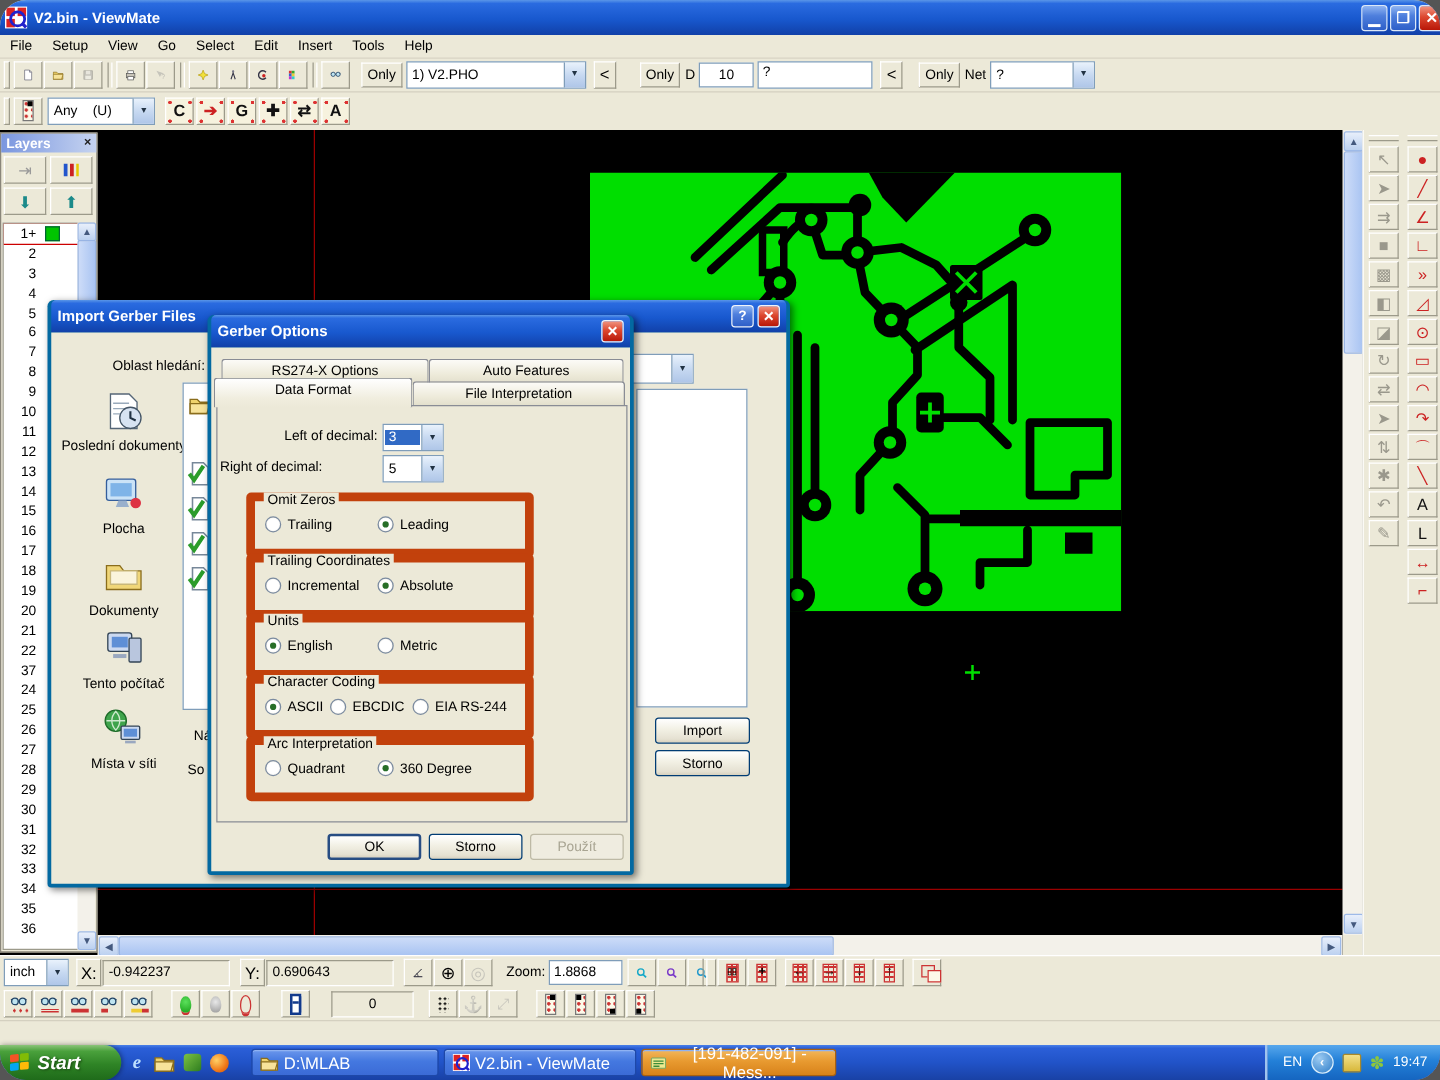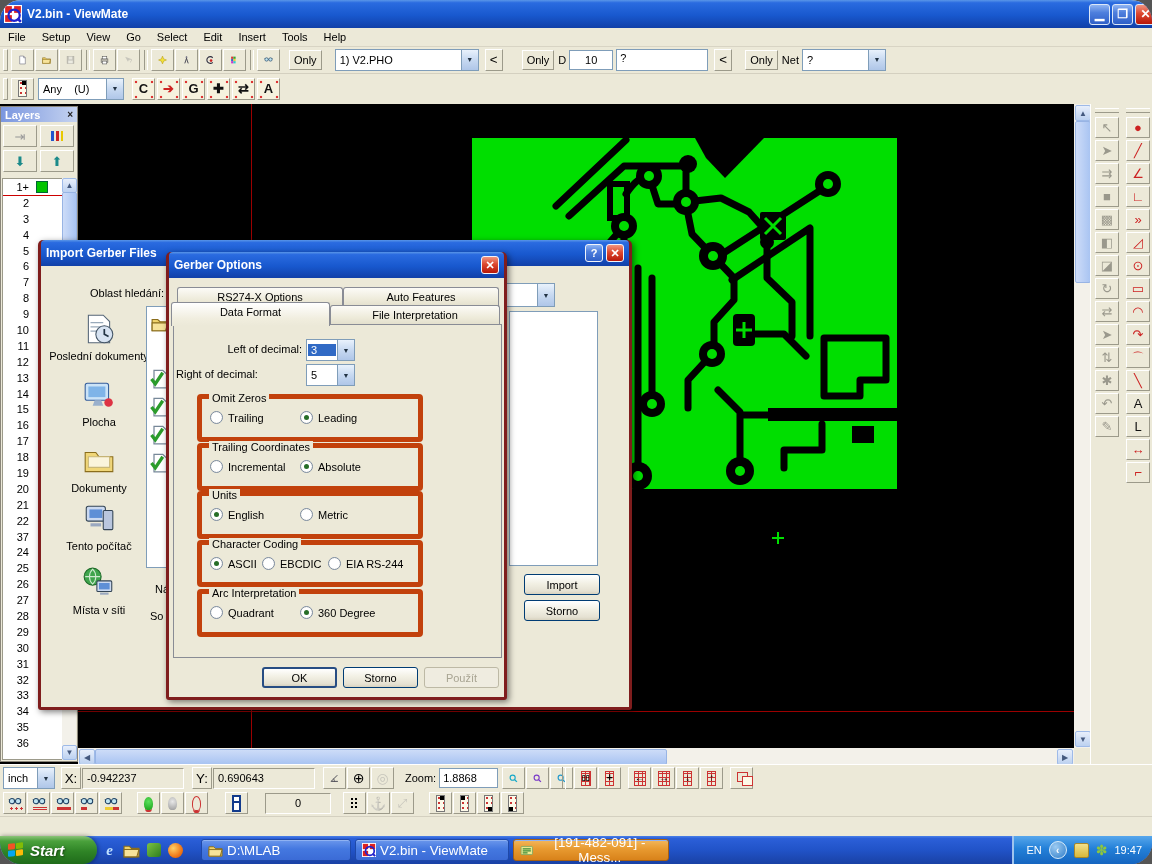--- a/index.html
+++ b/index.html
@@ -56,32 +56,32 @@
   .ltools{padding:3px 2px;display:grid;grid-template-columns:34px 34px;gap:3px;}
   .ltb{height:22px;display:flex;align-items:center;justify-content:center;background:#ECE9D8;border:1px solid;border-color:#fff #9C9A8A #9C9A8A #fff;font-size:13px;}
   .llist{position:absolute;left:1px;right:1px;top:71px;bottom:1px;background:#fff;border:1px solid #9C9A8A;overflow:hidden;}
   .lrow{height:15.9px;display:flex;align-items:center;}
   .lnum{width:26px;text-align:right;padding-right:3px;font-size:11px;}
   .lsq{width:10px;height:10px;margin-left:4px;border:1px solid transparent;}
   .lrow.selected{outline:1px solid #C00;}
   .lrow.selected .lsq{background:#00C400;border-color:#063;}
   .lscroll{position:absolute;right:1px;top:71px;bottom:1px;width:14px;}
   
-  .dlg{background:#7f1d1d;border-radius:5px 5px 3px 3px;padding:0 3px 3px;box-shadow:2px 2px 6px rgba(0,0,0,.5);}
+  .dlg{background:#0369a1;border-radius:5px 5px 3px 3px;padding:0 3px 3px;box-shadow:2px 2px 6px rgba(0,0,0,.5);}
   .dtitle{height:26px;display:flex;align-items:center;padding:0 5px;border-radius:4px 4px 0 0;}
   .dbody{position:relative;background:#ECE9D8;}
   .xpbtn{height:21px;border:1px solid #003C74;border-radius:3px;font-size:11px;display:flex;align-items:center;justify-content:center;
     background:linear-gradient(180deg,#FFFFFF 0%,#F2F0E4 45%,#E5E1D2 85%,#D8D2BF 100%);}
   .xpbtn.foc{border:2px solid #274D83;}
   .xpbtn.dis{color:#A8A492;border-color:#BDB9A5;background:#EFECE0;}
   .tab{position:absolute;height:20px;line-height:19px;text-align:center;border:1px solid #898C95;border-bottom:none;border-radius:3px 3px 0 0;
     background:linear-gradient(180deg,#FCFBF7,#EDEAD9 60%,#E0DCC9);}
   .tab.active{height:23px;z-index:3;background:linear-gradient(180deg,#FFFFFF,#F0EDDE 70%,#ECE9D8);}
   .tabpanel{position:absolute;border:1px solid #898C95;background:#ECE9D8;z-index:2;}
-  .grp{position:absolute;border:5px solid #c2410c;border-radius:4px;}
+  .grp{position:absolute;border:7px solid #c2410c;border-radius:4px;}
   .grp .cap{position:absolute;top:-7px;left:7px;background:#ECE9D8;padding:0 3px;}
   .opt{position:absolute;top:12px;display:flex;align-items:center;gap:5px;}
   .rad{width:11px;height:11px;border-radius:50%;background:radial-gradient(#fff 55%,#E8E4D8);border:1px solid #7B8BA0;}
   .rad.on{display:flex;align-items:center;justify-content:center;}
   .rad.on::after{content:"";width:5px;height:5px;border-radius:50%;background:#276E27;}
   .places .pitem{position:absolute;width:104px;text-align:center;color:#000;}
   .places .pitem .plabel{margin-top:2px;line-height:12px;}
   
   .sb1,.sb2{background:#ECE9D8;display:flex;align-items:center;padding-left:3px;}
   .statbox{height:19px;background:#ECE9D8;border:1px solid;border-color:#9C9A8A #fff #fff #9C9A8A;display:flex;align-items:center;padding:0 4px;}
@@ -313,21 +313,21 @@
           <use href="#sy-colors"></use>
         </svg>
       </button>
     <span class="sep"></span>
     <button class="tbtn">
         <svg width="16" height="16">
           <use href="#sy-glasses"></use>
         </svg>
       </button>
     <button class="tbtn r lblbtn" style="width:auto;margin-left:8px">Only</button>
-    <span class="combo" style="width:142px;margin-left:12px">
+    <span class="combo" style="width:142px;margin-left:2px">
       <span class="val">1) V2.PHO</span>
       <span class="carr">▼</span>
     </span>
     <button class="tbtn" style="width:18px;margin-left:6px">&lt;</button>
     <button class="tbtn r lblbtn" style="width:auto;margin-left:18px">Only</button>
     <span style="padding:0 3px">D</span>
     <span class="inp ctr" style="width:42px;height:18px">10</span>
     <span class="inp" style="width:84px;height:18px;margin-left:3px;padding:2px 3px 0">?</span>
     <button class="tbtn" style="width:18px;margin-left:6px">&lt;</button>
     <button class="tbtn r lblbtn" style="width:auto;margin-left:12px">Only</button>

